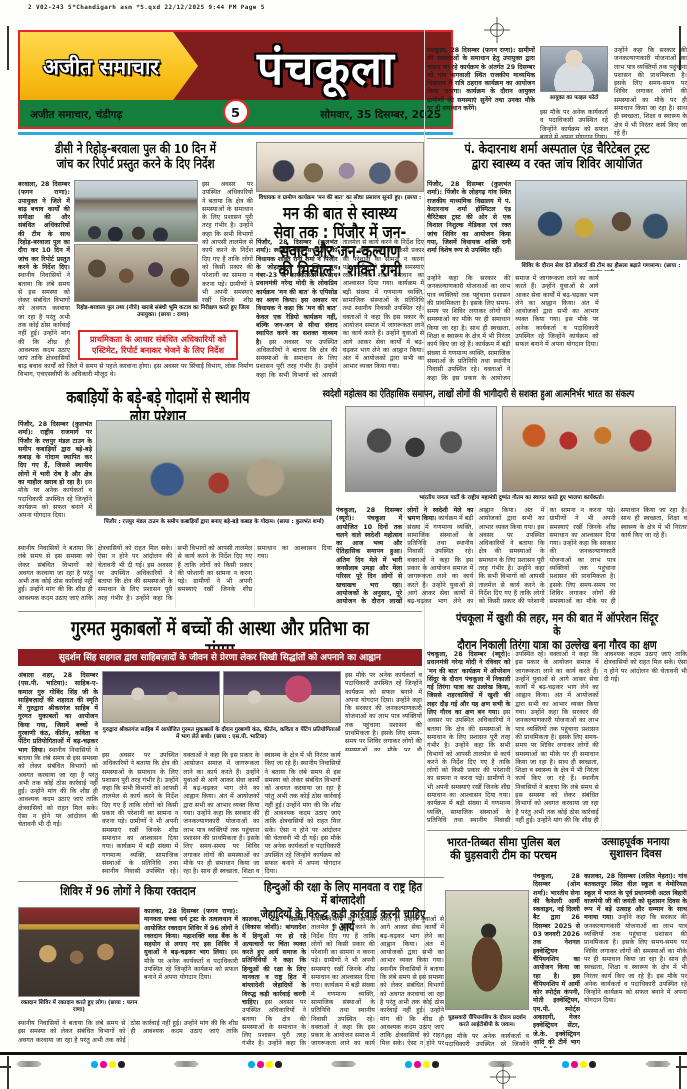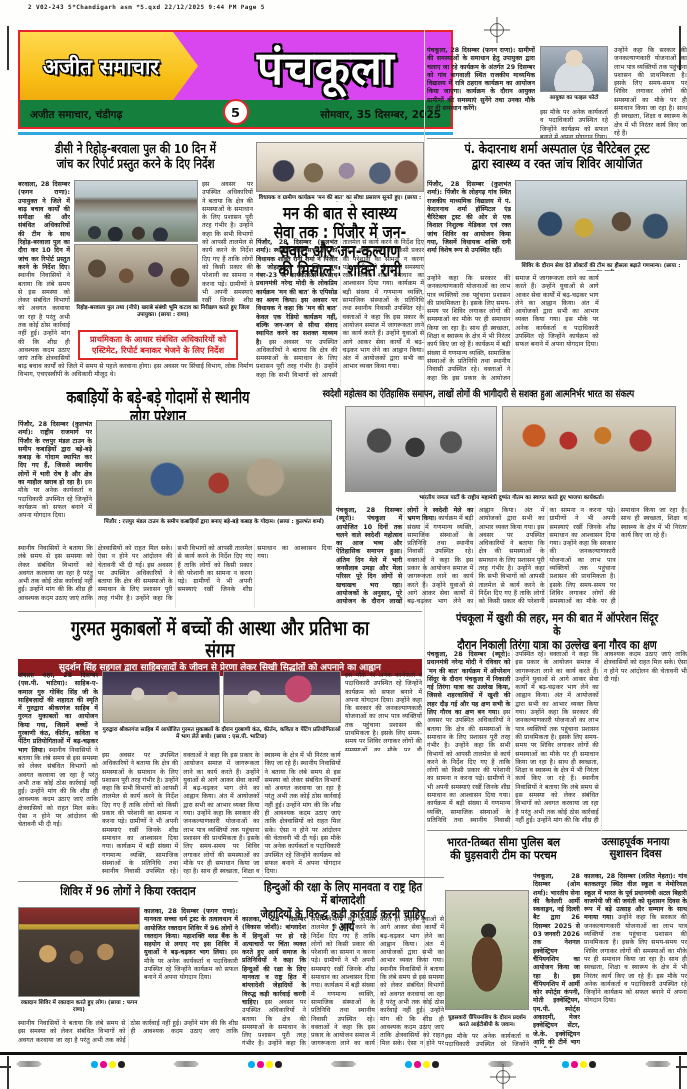--- a/index.html
+++ b/index.html
@@ -19,21 +19,21 @@
   .cap{font-size:5.6px;font-weight:bold;line-height:1.3;text-align:center;color:#111;overflow:hidden;}
   .ph{position:absolute;border:1px solid #8d8d8d;box-sizing:border-box;overflow:hidden;}
   .pullq{border:2px solid #e02728;color:#d42022;font-weight:bold;text-align:center;
          font-size:8.2px;line-height:1.3;padding:2px 3px;background:#fff;overflow:hidden;}
   .subbar{background:#8e1d22;color:#fff;font-weight:bold;text-align:center;font-size:8.8px;
           line-height:17px;overflow:hidden;}
   .vrule{background:#d9d9d6;width:1px;}
   .hrule{background:#8a8a86;height:1px;}
   
   .masthead{border:2px solid #e8232a;}
-  .mh-top{position:absolute;left:0;right:0;top:0;bottom:27px;background:#d946ef;}
+  .mh-top{position:absolute;left:0;right:0;top:0;bottom:27px;background:#7f1d1d;}
   .mh-yellow{position:absolute;left:0;top:0;bottom:0;width:178px;
              background:linear-gradient(180deg,#ffd94f 0%,#f7bd14 70%,#f0ab0e 100%);
              clip-path:polygon(0 0,86% 0,100% 50%,86% 100%,0 100%);}
   .brand-txt{position:absolute;left:6px;top:50%;transform:translateY(-50%);width:150px;text-align:center;
              font-size:21px;font-weight:bold;color:#fff;
              text-shadow:-1px -1px 0 #000,1px -1px 0 #000,-1px 1px 0 #000,1px 1px 0 #000,2px 2px 0 #000;}
   .city-txt{position:absolute;left:185px;right:4px;top:0;bottom:0;display:flex;align-items:center;justify-content:center;
             font-size:46px;font-weight:bold;color:#fff;letter-spacing:1px;
             text-shadow:-2px -2px 0 #000,2px -2px 0 #000,-2px 2px 0 #000,2px 2px 0 #000,3px 3px 0 #000;}
   .mh-bottom{position:absolute;left:0;right:0;bottom:0;height:27px;background:#15803d;
@@ -196,21 +196,21 @@
   </div>
 
   <div class="abs hl" style="left:270px;top:388px;width:417px;height:16px;font-size:10px;"><span class="sq" style="transform:scaleX(.77);">स्वदेशी महोत्सव का ऐतिहासिक समापन, लाखों लोगों की भागीदारी से सशक्त हुआ आत्मनिर्भर भारत का संकल्प</span></div>
   <div class="ph ph-bw" style="left:345px;top:406px;width:152px;height:86px;"></div>
   <div class="ph ph-saffron" style="left:502px;top:406px;width:174px;height:86px;"></div>
   <div class="abs cap" style="left:336px;top:494px;width:351px;height:9px;">भारतीय जनता पार्टी के राष्ट्रीय महामंत्री दुष्यंत गौतम का स्वागत करते हुए भाजपा कार्यकर्ता।</div>
   <div class="abs body-text cols5" style="left:336px;top:506px;width:351px;height:102px;"><span class="dateline">पंचकूला, 28 दिसम्बर (ब्यूरो): पंचकूला में आयोजित 10 दिनों तक चलने वाले स्वदेशी महोत्सव का आज भव्य और ऐतिहासिक समापन हुआ। अंतिम दिन मेले में भारी जनसैलाब उमड़ा और मेला परिसर पूरे दिन लोगों से खचाखच भरा रहा। आयोजकों के अनुसार, पूरे आयोजन के दौरान लाखों लोगों ने स्वदेशी मेले का भ्रमण किया।</span> <span>कार्यक्रम में बड़ी संख्या में गणमान्य व्यक्ति, सामाजिक संस्थाओं के प्रतिनिधि तथा स्थानीय निवासी उपस्थित रहे। वक्ताओं ने कहा कि इस प्रकार के आयोजन समाज में जागरूकता लाने का कार्य करते हैं। उन्होंने युवाओं से आगे आकर सेवा कार्यों में बढ़-चढ़कर भाग लेने का आह्वान किया। अंत में आयोजकों द्वारा सभी का आभार व्यक्त किया गया।</span> <span>इस अवसर पर उपस्थित अधिकारियों ने बताया कि क्षेत्र की समस्याओं के समाधान के लिए प्रशासन पूरी तरह गंभीर है। उन्होंने कहा कि सभी विभागों को आपसी तालमेल से कार्य करने के निर्देश दिए गए हैं ताकि लोगों को किसी प्रकार की परेशानी का सामना न करना पड़े। ग्रामीणों ने भी अपनी समस्याएं रखीं जिनके शीघ्र समाधान का आश्वासन दिया गया।</span> <span>उन्होंने कहा कि सरकार की जनकल्याणकारी योजनाओं का लाभ पात्र व्यक्तियों तक पहुंचाना प्रशासन की प्राथमिकता है। इसके लिए समय-समय पर शिविर लगाकर लोगों की समस्याओं का मौके पर ही समाधान किया जा रहा है। साथ ही स्वच्छता, शिक्षा व स्वास्थ्य के क्षेत्र में भी निरंतर कार्य किए जा रहे हैं।</span></div>
 
   <div class="abs" style="left:18px;top:613px;width:404px;height:268px;">
     <div class="abs hl" style="left:0;top:4px;width:404px;height:26px;font-size:20px;"><span class="sq" style="transform:scaleX(.8);">गुरमत मुकाबलों में बच्चों की आस्था और प्रतिभा का संगम</span></div>
-    <div class="abs subbar" style="left:0;top:36px;width:404px;height:17px;margin-top:10px;">सुदर्शन सिंह सहगल द्वारा साहिबज़ादों के जीवन से प्रेरणा लेकर सिखी सिद्धांतों को अपनाने का आह्वान</div>
+    <div class="abs subbar" style="left:0;top:36px;width:404px;height:17px;">सुदर्शन सिंह सहगल द्वारा साहिबज़ादों के जीवन से प्रेरणा लेकर सिखी सिद्धांतों को अपनाने का आह्वान</div>
     <div class="abs body-text" style="left:0;top:58px;width:80px;height:210px;"><span class="dateline">अंबाला शहर, 28 दिसम्बर (एस.पी. भाटिया): साहिब-ए-कमाल गुरु गोबिंद सिंह जी के साहिबज़ादों की शहादत की स्मृति में गुरुद्वारा श्रीकरगंज साहिब में गुरमत मुकाबलों का आयोजन किया गया, जिसमें बच्चों ने गुरबाणी कंठ, कीर्तन, कविता व पेंटिंग प्रतियोगिताओं में बढ़-चढ़कर भाग लिया।</span> <span>स्थानीय निवासियों ने बताया कि लंबे समय से इस समस्या को लेकर संबंधित विभागों को अवगत करवाया जा रहा है परंतु अभी तक कोई ठोस कार्रवाई नहीं हुई। उन्होंने मांग की कि शीघ्र ही आवश्यक कदम उठाए जाएं ताकि क्षेत्रवासियों को राहत मिल सके। ऐसा न होने पर आंदोलन की चेतावनी भी दी गई।</span></div>
     <div class="ph ph-gurmat1" style="left:84px;top:58px;width:118px;height:52px;"></div>
     <div class="ph ph-gurmat2" style="left:205px;top:58px;width:118px;height:52px;"></div>
     <div class="abs body-text" style="left:327px;top:58px;width:77px;height:80px;"><span>इस मौके पर अनेक कार्यकर्ता व पदाधिकारी उपस्थित रहे जिन्होंने कार्यक्रम को सफल बनाने में अपना योगदान दिया।</span> <span>उन्होंने कहा कि सरकार की जनकल्याणकारी योजनाओं का लाभ पात्र व्यक्तियों तक पहुंचाना प्रशासन की प्राथमिकता है। इसके लिए समय-समय पर शिविर लगाकर लोगों की समस्याओं का मौके पर ही समाधान किया जा रहा है। साथ ही स्वच्छता, शिक्षा व स्वास्थ्य के क्षेत्र में भी निरंतर कार्य किए जा रहे हैं।</span></div>
     <div class="abs cap" style="left:84px;top:113px;width:239px;height:20px;">गुरुद्वारा श्रीकरगंज साहिब में आयोजित गुरमत मुकाबलों के दौरान गुरबाणी कंठ, कीर्तन, कविता व पेंटिंग प्रतियोगिताओं में भाग लेते बच्चे। (छाया : एस.पी. भाटिया)</div>
     <div class="abs body-text cols4" style="left:84px;top:138px;width:320px;height:130px;"><span>इस अवसर पर उपस्थित अधिकारियों ने बताया कि क्षेत्र की समस्याओं के समाधान के लिए प्रशासन पूरी तरह गंभीर है। उन्होंने कहा कि सभी विभागों को आपसी तालमेल से कार्य करने के निर्देश दिए गए हैं ताकि लोगों को किसी प्रकार की परेशानी का सामना न करना पड़े। ग्रामीणों ने भी अपनी समस्याएं रखीं जिनके शीघ्र समाधान का आश्वासन दिया गया।</span> <span>कार्यक्रम में बड़ी संख्या में गणमान्य व्यक्ति, सामाजिक संस्थाओं के प्रतिनिधि तथा स्थानीय निवासी उपस्थित रहे। वक्ताओं ने कहा कि इस प्रकार के आयोजन समाज में जागरूकता लाने का कार्य करते हैं। उन्होंने युवाओं से आगे आकर सेवा कार्यों में बढ़-चढ़कर भाग लेने का आह्वान किया। अंत में आयोजकों द्वारा सभी का आभार व्यक्त किया गया।</span> <span>उन्होंने कहा कि सरकार की जनकल्याणकारी योजनाओं का लाभ पात्र व्यक्तियों तक पहुंचाना प्रशासन की प्राथमिकता है। इसके लिए समय-समय पर शिविर लगाकर लोगों की समस्याओं का मौके पर ही समाधान किया जा रहा है। साथ ही स्वच्छता, शिक्षा व स्वास्थ्य के क्षेत्र में भी निरंतर कार्य किए जा रहे हैं।</span> <span>स्थानीय निवासियों ने बताया कि लंबे समय से इस समस्या को लेकर संबंधित विभागों को अवगत करवाया जा रहा है परंतु अभी तक कोई ठोस कार्रवाई नहीं हुई। उन्होंने मांग की कि शीघ्र ही आवश्यक कदम उठाए जाएं ताकि क्षेत्रवासियों को राहत मिल सके। ऐसा न होने पर आंदोलन की चेतावनी भी दी गई।</span> <span>इस मौके पर अनेक कार्यकर्ता व पदाधिकारी उपस्थित रहे जिन्होंने कार्यक्रम को सफल बनाने में अपना योगदान दिया।</span></div>
   </div>
 
   <div class="abs" style="left:427px;top:610px;width:260px;height:222px;">
     <div class="abs hl" style="left:0;top:2px;width:260px;height:32px;font-size:12px;"><span class="sq" style="transform:scaleX(.8);">पंचकूला में खुशी की लहर, मन की बात में ऑपरेशन सिंदूर के

